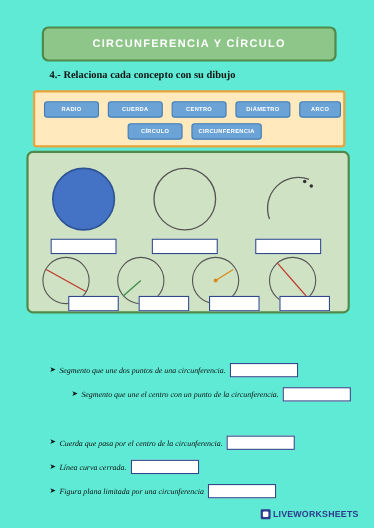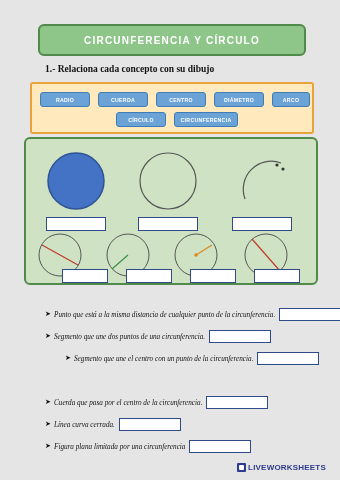--- a/index.html
+++ b/index.html
@@ -12,21 +12,21 @@
     background: #ffffff;
     font-family: "Liberation Serif", serif;
     position: relative;
     overflow: hidden;
   }
   .page {
     position: absolute;
     left: 0; top: 0;
     width: 340px;
     height: 480px;
-    background: #e5e5e5;
+    background: #5eead4;
   }
 
   
   .title-banner {
     position: absolute;
     left: 38px;
     top: 24px;
     width: 264px;
     height: 28px;
     background: #8ec68a;
@@ -177,21 +177,21 @@
 </style>
 </head>
 <body>
 
 <div class="page">
 
   <div class="title-banner">
     <span>CIRCUNFERENCIA Y CÍRCULO</span>
   </div>
 
-  <div class="heading" id="heading1">1.- Relaciona cada concepto con su dibujo</div>
+  <div class="heading" id="heading1">4.- Relaciona cada concepto con su dibujo</div>
 
   <div class="concept-box">
     <div class="chip" id="chip0">RADIO</div>
     <div class="chip" id="chip1">CUERDA</div>
     <div class="chip" id="chip2">CENTRO</div>
     <div class="chip" id="chip3">DIÁMETRO</div>
     <div class="chip" id="chip4">ARCO</div>
     <div class="chip" id="chip5">CÍRCULO</div>
     <div class="chip" id="chip6">CIRCUNFERENCIA</div>
   </div>
@@ -237,23 +237,20 @@
       <line x1="10" y1="8" x2="38" y2="40" stroke="#c0392b" stroke-width="1.2"></line>
     </svg>
 
     <div class="ans-box" style="left:36px;  top:130px; width:44px;"></div>
     <div class="ans-box" style="left:100px; top:130px; width:44px;"></div>
     <div class="ans-box" style="left:164px; top:130px; width:44px;"></div>
     <div class="ans-box" style="left:228px; top:130px; width:44px;"></div>
   </div>
 
 
-  <div class="opt-row" style="top:308px;">
-    <span class="opt-bullet">➤</span><span class="opt-text">Punto que está a la misma distancia de cualquier punto de la circunferencia.</span><span class="opt-input" style="width:60px;"></span>
-  </div>
 
   <div class="opt-row" style="top:330px;">
     <span class="opt-bullet">➤</span><span class="opt-text">Segmento que une dos puntos de una circunferencia.</span><span class="opt-input" style="width:60px;"></span>
   </div>
 
   <div class="opt-row" style="top:352px;margin-left:20px;">
     <span class="opt-bullet">➤</span><span class="opt-text">Segmento que une el centro con un punto de la circunferencia.</span><span class="opt-input" style="width:60px;"></span>
   </div>
 
 

